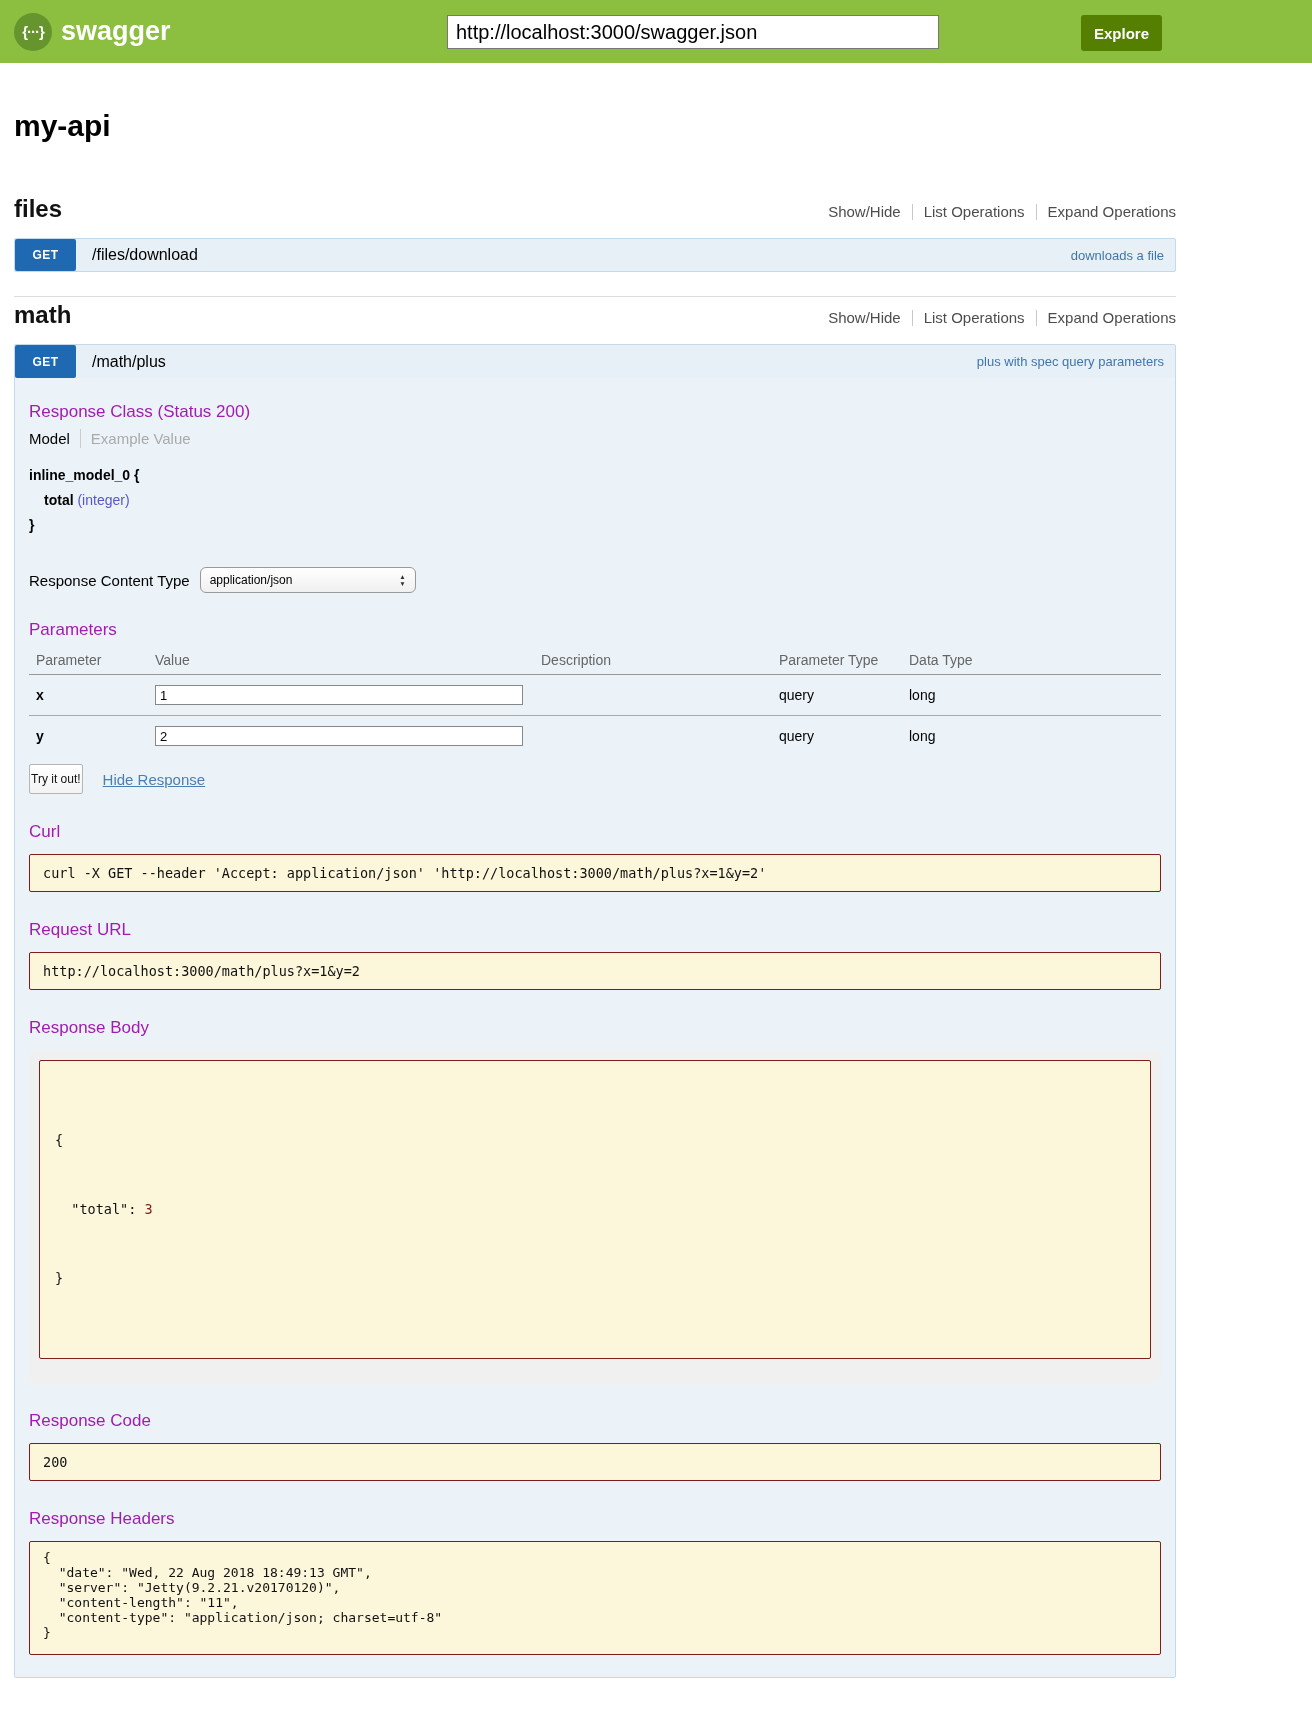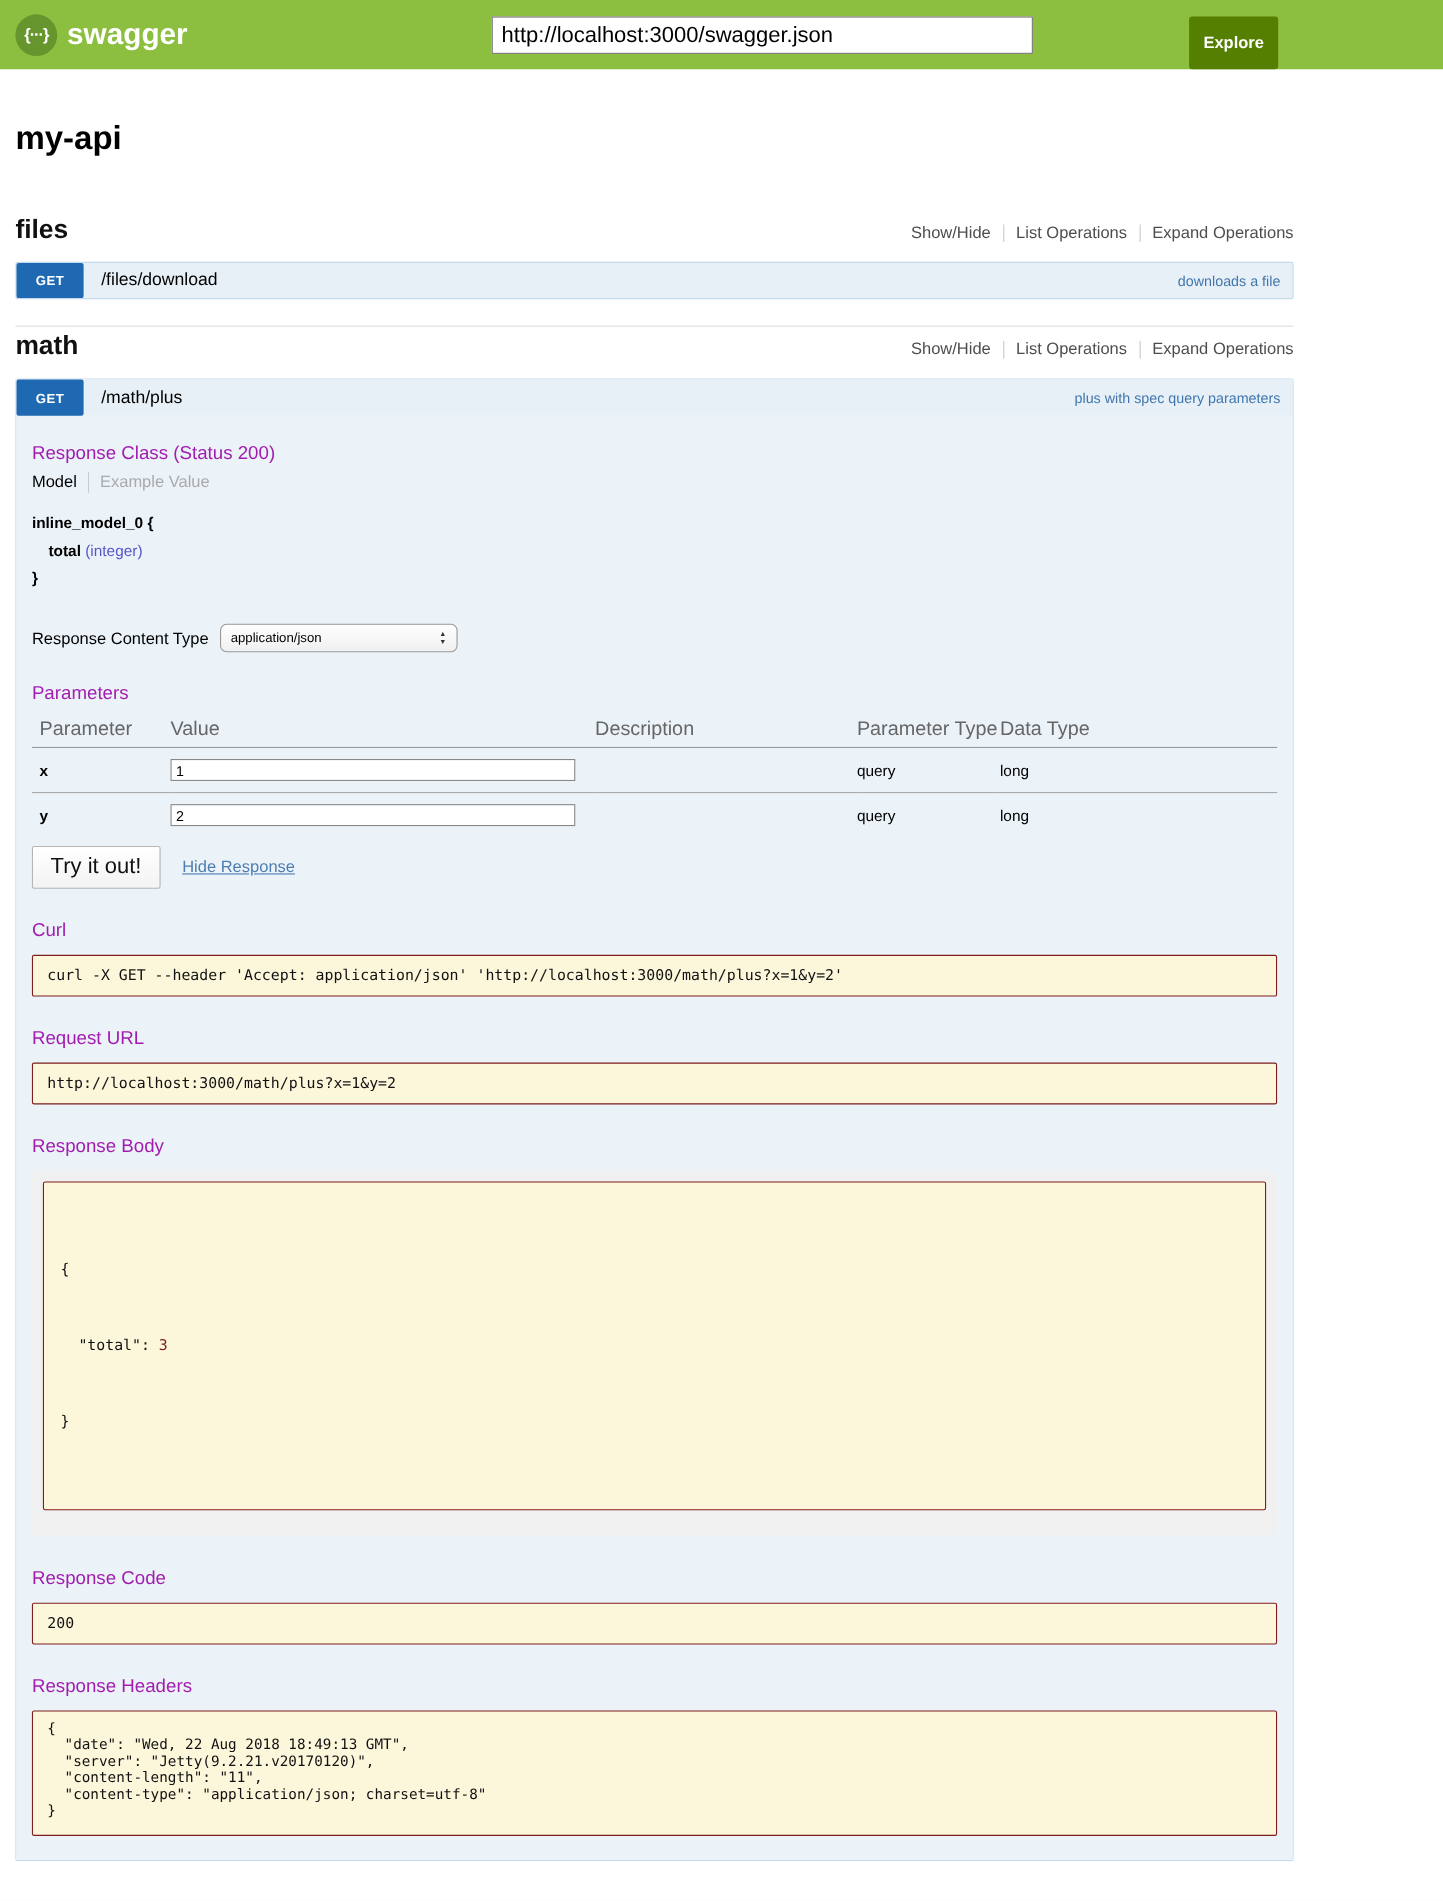--- a/index.html
+++ b/index.html
@@ -29,21 +29,21 @@
   .logo-text { color: #fff; font-size: 27px; font-weight: bold; }
   .url-input {
     position: absolute; left: 447px; top: 15px;
     width: 492px; height: 34px;
     border: 1px solid #777; background: #fff;
     font-size: 20px; padding: 16px 8px;
     font-family: "Liberation Sans", sans-serif;
   }
   .explore-btn {
     position: absolute; left: 1081px; top: 15px;
-    height: 48px; padding: 0 13px;
+    height: 36px; padding: 0 13px;
     background: #547f00; color: #fff;
     border: none; border-radius: 3px;
     font-size: 15px; font-weight: bold;
     font-family: "Liberation Sans", sans-serif;
     cursor: pointer;
   }
 
   
   .wrap { padding: 0 14px; width: 1190px; }
   .api-title { font-size: 30px; font-weight: bold; margin-top: 46px; }
@@ -106,36 +106,36 @@
     background: linear-gradient(#ffffff, #f0f0f0);
     display: flex; align-items: center; justify-content: space-between;
     padding: 0 9px; font-size: 12px; cursor: pointer;
   }
   .select-arrows { display: flex; flex-direction: column; line-height: 5px; font-size: 6.5px; color: #333; gap: 2px; }
 
   .params-title { margin-top: 27px; }
   .params-table { width: 100%; margin-top: 7px; border-collapse: collapse; table-layout: fixed; }
   .params-table th {
     text-align: left; font-weight: normal; color: #666;
-    font-size: 18px; padding: 5px 0 6px 0;
+    font-size: 14px; padding: 5px 0 6px 0;
     border-bottom: 1px solid #999;
   }
   .params-table th.first, .params-table td.first { padding-left: 7px; }
   .params-table td { padding: 10px 0; font-size: 14px; border-bottom: 1px solid #a9a9a9; }
   .params-table tr:last-child td { border-bottom: none; }
   .param-name { font-weight: bold; }
   .param-input {
     width: 368px; height: 20px;
     border: 1px solid #888; font-size: 13px; padding: 1px 4px;
     font-family: "Liberation Sans", sans-serif;
   }
 
   .try-row { margin-top: 8px; display: flex; align-items: center; gap: 20px; }
   .try-btn {
-    padding: 7px 16px; font-size: 20px; color: #111;
+    padding: 7px 1px; font-size: 12px; color: #111;
     background: linear-gradient(#ffffff, #f3f3f3);
     border: 1px solid #b5b5b5; border-radius: 2px;
     font-family: "Liberation Sans", sans-serif; cursor: pointer;
   }
   .hide-response { color: #4d7db1; font-size: 15px; text-decoration: underline; cursor: pointer; }
 
   .gap-28 { margin-top: 28px; }
   .code-box {
     margin-top: 12px;
     background: #fcf6db; border: 1px solid #7f1d1d; border-radius: 2px;

